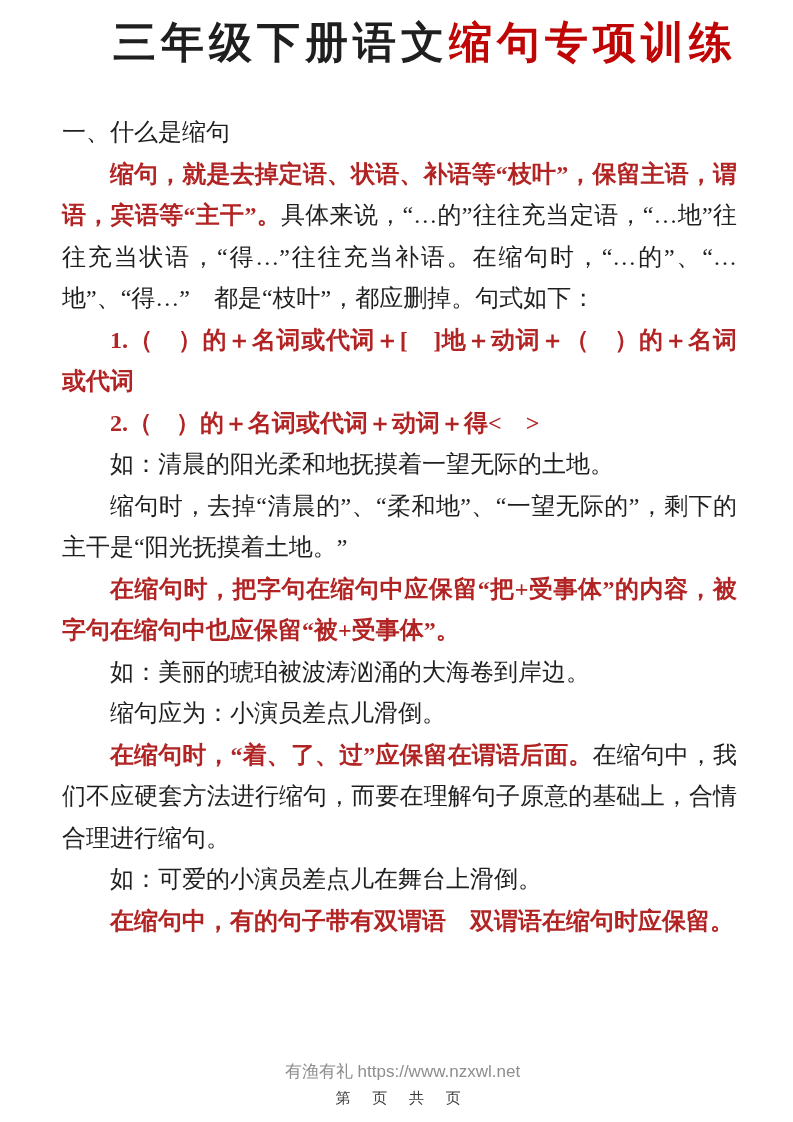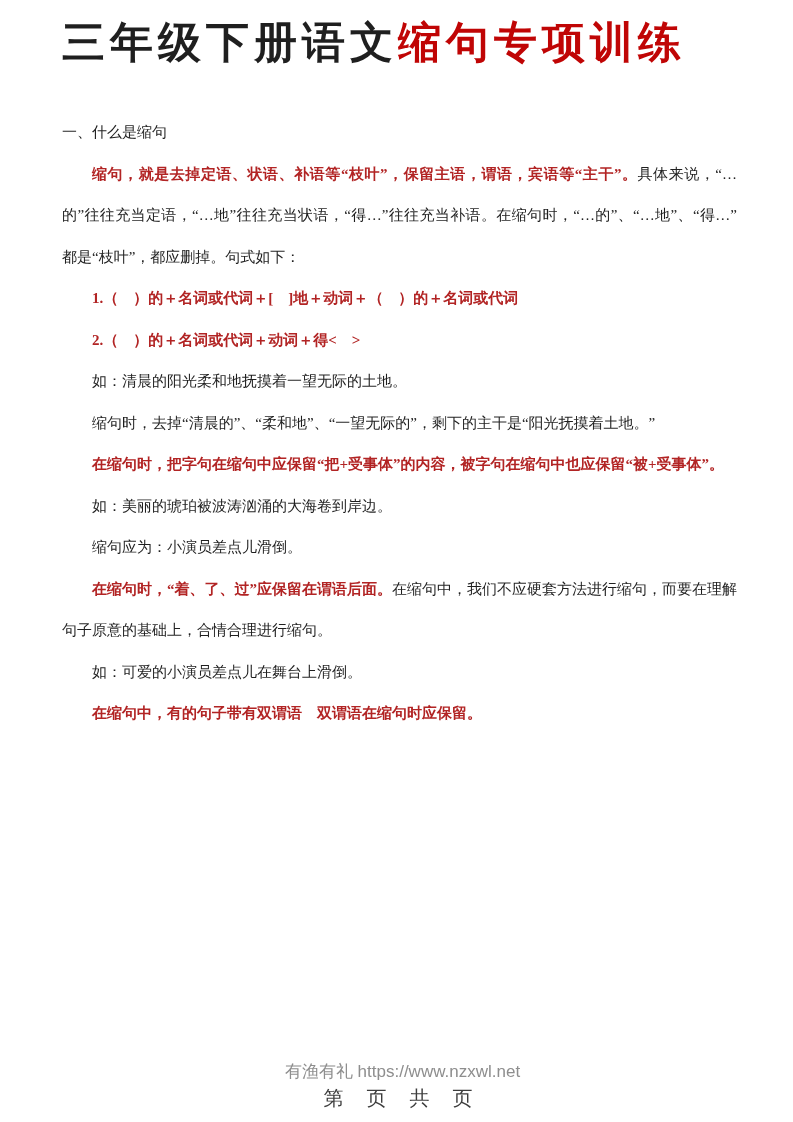--- a/index.html
+++ b/index.html
@@ -18,33 +18,33 @@
     overflow: hidden;
     font-family: "Liberation Serif", "DejaVu Serif", serif;
     color: var(--text-black);
   }
   .page {
     position: absolute;
     inset: 0;
     padding: 10px 56px 0 62px;
   }
   .title {
-    text-align: left;
+    text-align: right;
     font-size: 43px;
     font-weight: bold;
     letter-spacing: 5px;
     line-height: 58px;
     margin-top: 4px;
     margin-bottom: 34px;
     white-space: nowrap;
   }
   .title .t-black { color: var(--text-black); }
   .title .t-red   { color: var(--title-red); }
   .doc-body {
-    font-size: 15px;
+    font-size: 24px;
     line-height: 41.5px;
     text-align: justify;
     margin-top: 40px;
   }
   .para { margin: 0; font-weight: 500; }
   .para.indent { text-indent: 2em; }
   .seg-black { color: var(--text-black); }
   .seg-red   { color: var(--body-red); font-weight: bold; }
   .footer {
     position: absolute;
@@ -53,21 +53,21 @@
     bottom: 10px;
     text-align: center;
   }
   .watermark {
     font-family: "Liberation Sans", "DejaVu Sans", sans-serif;
     font-size: 17px;
     color: var(--watermark-gray);
     line-height: 24px;
   }
   .page-label {
-    font-size: 20px;
+    font-size: 15px;
     color: var(--pagelabel-gray);
     letter-spacing: 9px;
     line-height: 28px;
   }
 </style>
 </head>
 <body>
 
 <div class="page">
   <h1 class="title"><span class="t-black">三年级下册语文</span><span class="t-red">缩句专项训练</span></h1>

